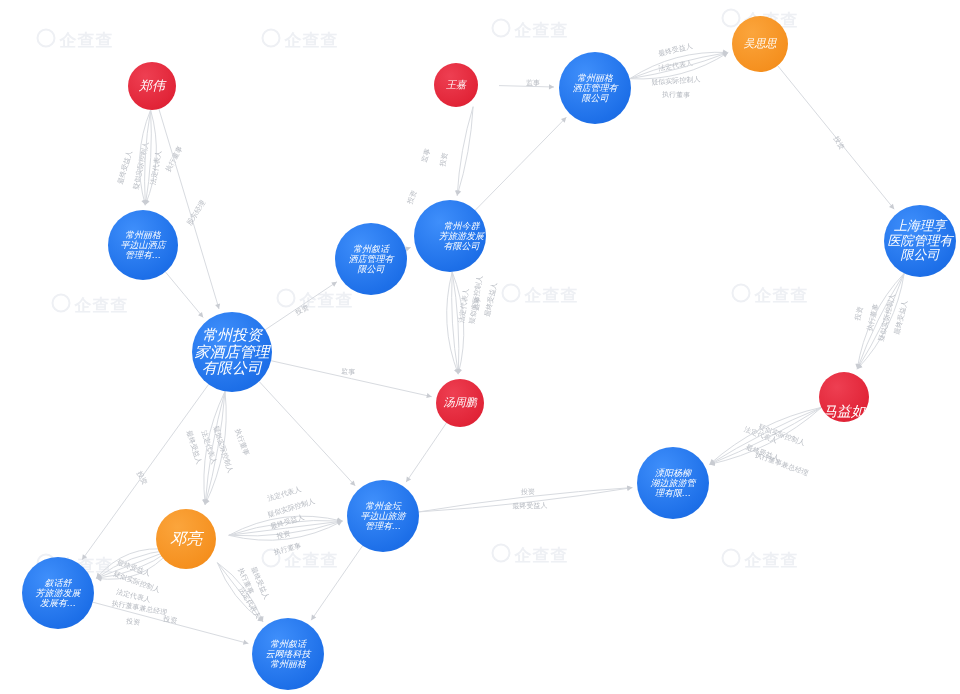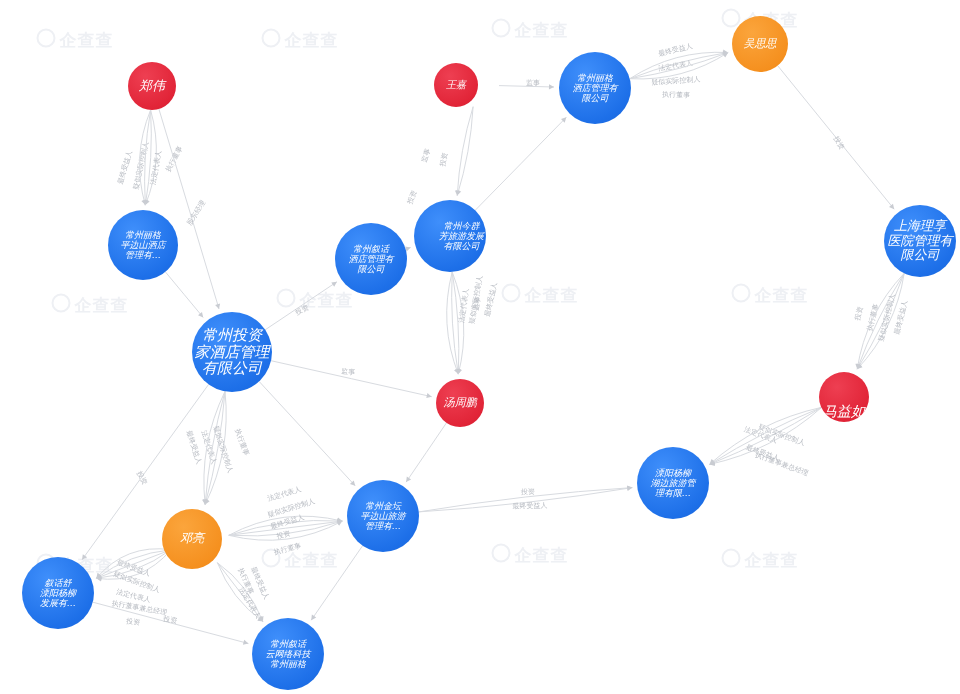--- a/index.html
+++ b/index.html
@@ -326,26 +326,26 @@
 理有限…</span>
       </div>
       <div class="node company" style="left: 383px; top: 516px; width: 72px; height: 72px; font-size: 9px;">
         <span class="node-label">常州金坛
 平边山旅游
 管理有…</span>
       </div>
       <div class="node person-red" style="left: 460px; top: 403px; width: 48px; height: 48px; font-size: 11px;">
         <span class="node-label">汤周鹏</span>
       </div>
-      <div class="node person-orange" style="left: 192px; top: 539px; width: 60px; height: 60px; font-size: 12px;">
+      <div class="node person-orange" style="left: 186px; top: 539px; width: 60px; height: 60px; font-size: 16px;">
         <span class="node-label">邓亮</span>
       </div>
       <div class="node company" style="left: 58px; top: 593px; width: 72px; height: 72px; font-size: 9px;">
         <span class="node-label">叙话舒
-溧阳杨柳
+芳旅游发展
 发展有…</span>
       </div>
       <div class="node company" style="left: 288px; top: 654px; width: 72px; height: 72px; font-size: 9px;">
         <span class="node-label">常州叙话
 云网络科技
 常州丽格</span>
       </div>
     </div>
 
 </div>

